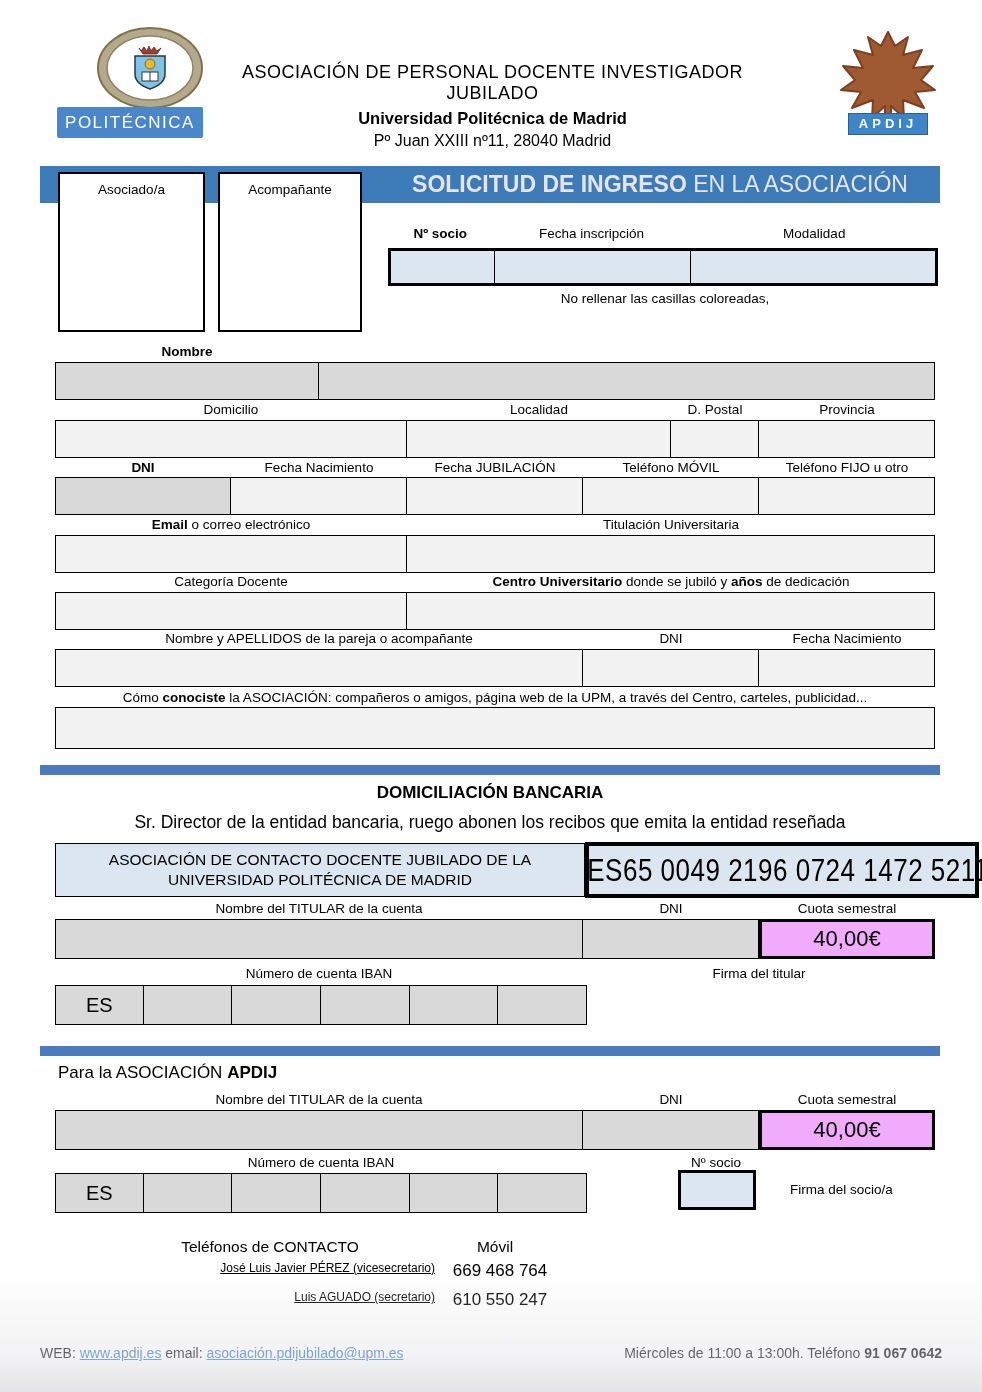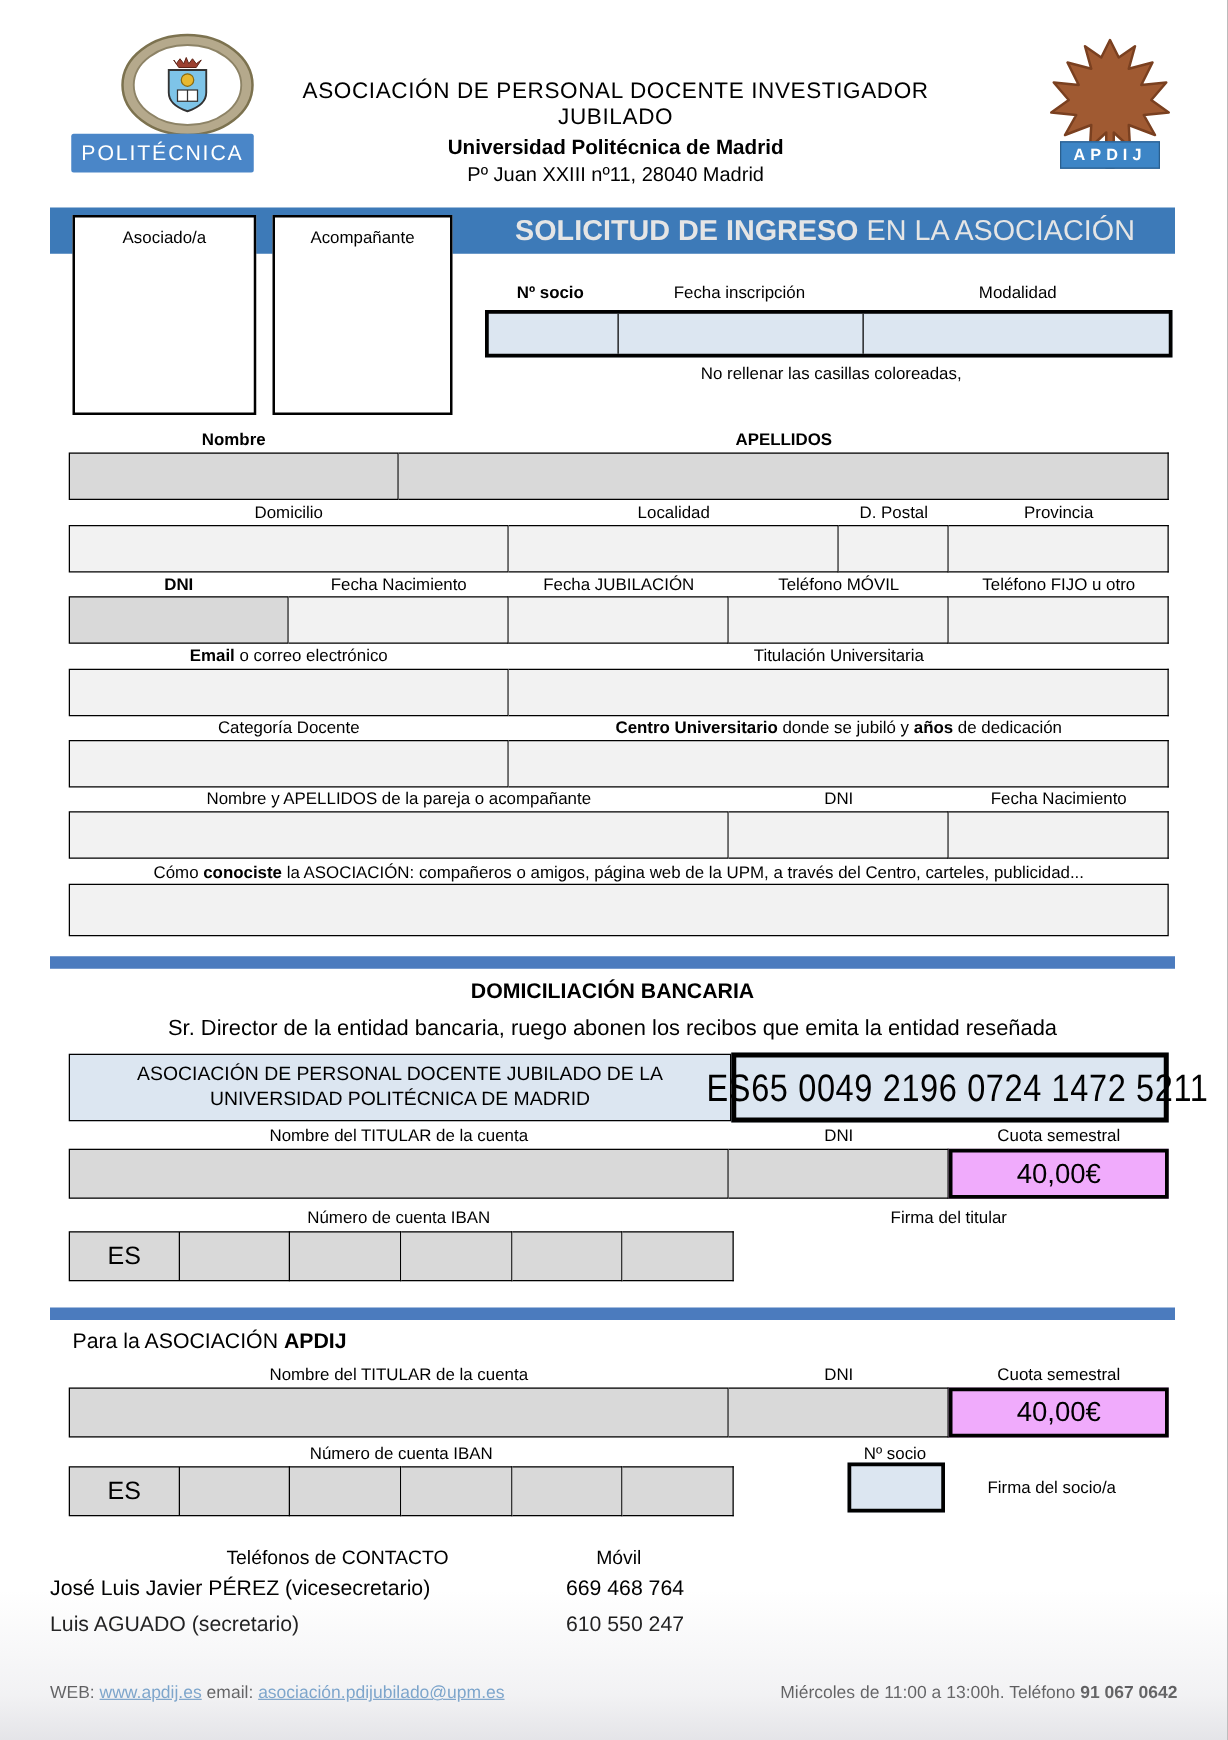--- a/index.html
+++ b/index.html
@@ -59,21 +59,21 @@
   .entity-cell { background:#dce6f1; border:1px solid #000; display:flex; flex-direction:column; justify-content:center; text-align:center; font-size:15.5px; line-height:1.3; }
   .iban-big { background:#dce6f1; border:4px solid #000; display:flex; align-items:center; justify-content:center; }
   .iban-big span { font-size:26px; letter-spacing:.5px; transform:scaleY(1.18); white-space:nowrap; }
   .cuota-cell { border:3px solid #000 !important; background:#f0abfc; display:flex; align-items:center; justify-content:center; font-size:22px; }
   .iban-seg { display:flex; }
   .iban-seg .cell { background:#d9d9d9; border:1px solid #000; border-left:none; display:flex; align-items:center; justify-content:center; }
   .iban-seg .cell:first-child { border-left:1px solid #000; font-size:20px; }
   .socio-box { background:#dce6f1; border:3px solid #000; }
 
   .small-lbl { font-size:13.5px; }
-  .contact-name { font-size:17px; white-space:nowrap; }
+  .contact-name { font-size:12px; text-align:right; white-space:nowrap;text-decoration:underline; }
   .contact-phone { font-size:17px; white-space:nowrap; }
   a.link { color:#2e75b6; text-decoration:underline; cursor:pointer; }
   .footer-text { font-size:14px; }
   .grad {
     background: linear-gradient(180deg, rgba(232,232,234,0) 0%, rgba(226,226,230,.45) 70%, rgba(214,214,220,.65) 100%);
     pointer-events:none;
   }
 </style>
 </head>
 <body>
@@ -123,21 +123,20 @@
   </div>
   <div class="abs admin-row" style="left:388px;top:248px;width:550px;height:38px;">
     <div class="cell" style="width:19%;"></div>
     <div class="cell" style="width:36%;"></div>
     <div class="cell" style="width:45%;"></div>
   </div>
   <div class="abs center small-lbl" style="left:390px;top:291px;width:550px;">No rellenar las casillas coloreadas,</div>
 
   <div class="abs lblrow" style="left:55px;top:344px;width:880px;">
     <div class="w30 b">Nombre</div>
-    <div class="w70 b">APELLIDOS</div>
   </div>
   <div class="abs cellrow" style="left:55px;top:362px;width:880px;height:38px;">
     <div class="cell bg-gray w30"></div>
     <div class="cell bg-gray w70"></div>
   </div>
 
   <div class="abs lblrow" style="left:55px;top:402px;width:880px;">
     <div class="w40">Domicilio</div>
     <div class="w30">Localidad</div>
     <div class="w10">D. Postal</div>
@@ -199,24 +198,24 @@
   </div>
   <div class="abs cellrow" style="left:55px;top:707px;width:880px;height:42px;">
     <div class="cell bg-light w100"></div>
   </div>
 
   <div class="abs blue-bar" style="left:40px;top:765px;width:900px;height:10px;"></div>
   <div class="abs center b" style="left:40px;top:783px;width:900px;font-size:17px;">DOMICILIACIÓN BANCARIA</div>
   <div class="abs center" style="left:40px;top:812px;width:900px;font-size:17.5px;">Sr. Director de la entidad bancaria, ruego abonen los recibos que emita la entidad reseñada</div>
 
   <div class="abs entity-cell" style="left:55px;top:843px;width:530px;height:54px;">
-    <div>ASOCIACIÓN DE PERSONAL DOCENTE JUBILADO DE LA</div>
+    <div>ASOCIACIÓN DE CONTACTO DOCENTE JUBILADO DE LA</div>
     <div>UNIVERSIDAD POLITÉCNICA DE MADRID</div>
   </div>
-  <div class="abs iban-big" style="left:585px;top:842px;width:350px;height:56px;padding-left:12px;">
+  <div class="abs iban-big" style="left:585px;top:842px;width:394px;height:56px;padding-left:12px;">
     <span>ES65 0049 2196 0724 1472 5211</span>
   </div>
 
   <div class="abs lblrow" style="left:55px;top:901px;width:880px;">
     <div class="w60">Nombre del TITULAR de la cuenta</div>
     <div class="w20">DNI</div>
     <div class="w20">Cuota semestral</div>
   </div>
   <div class="abs cellrow" style="left:55px;top:919px;width:880px;height:40px;">
     <div class="cell bg-gray w60"></div>

